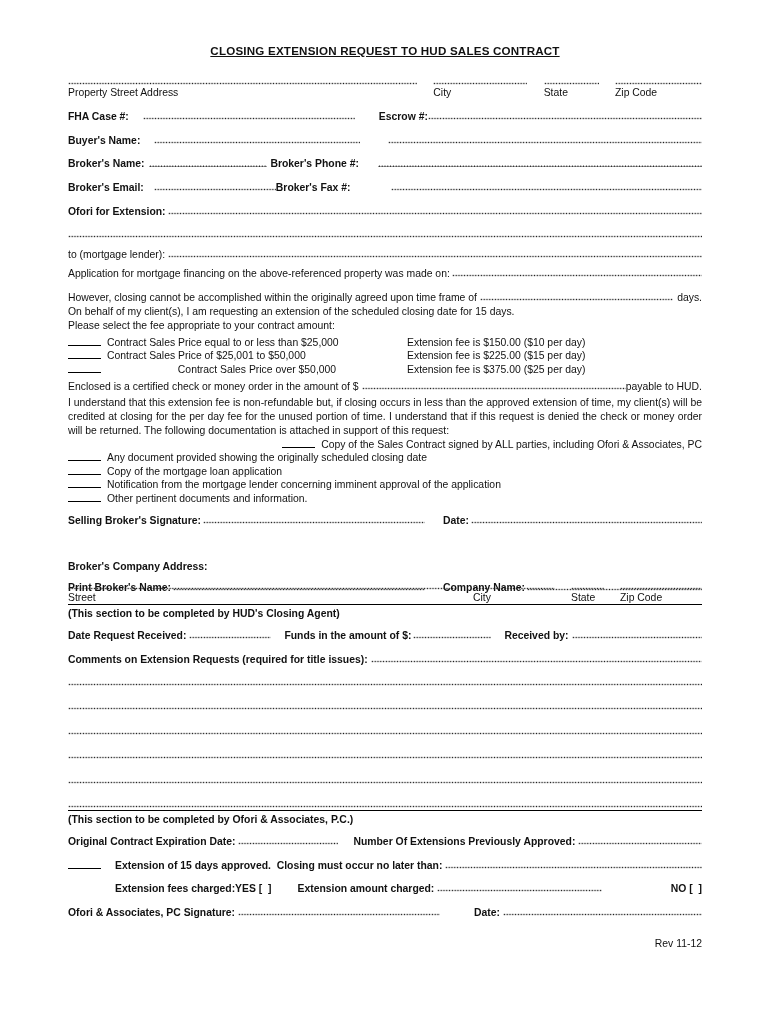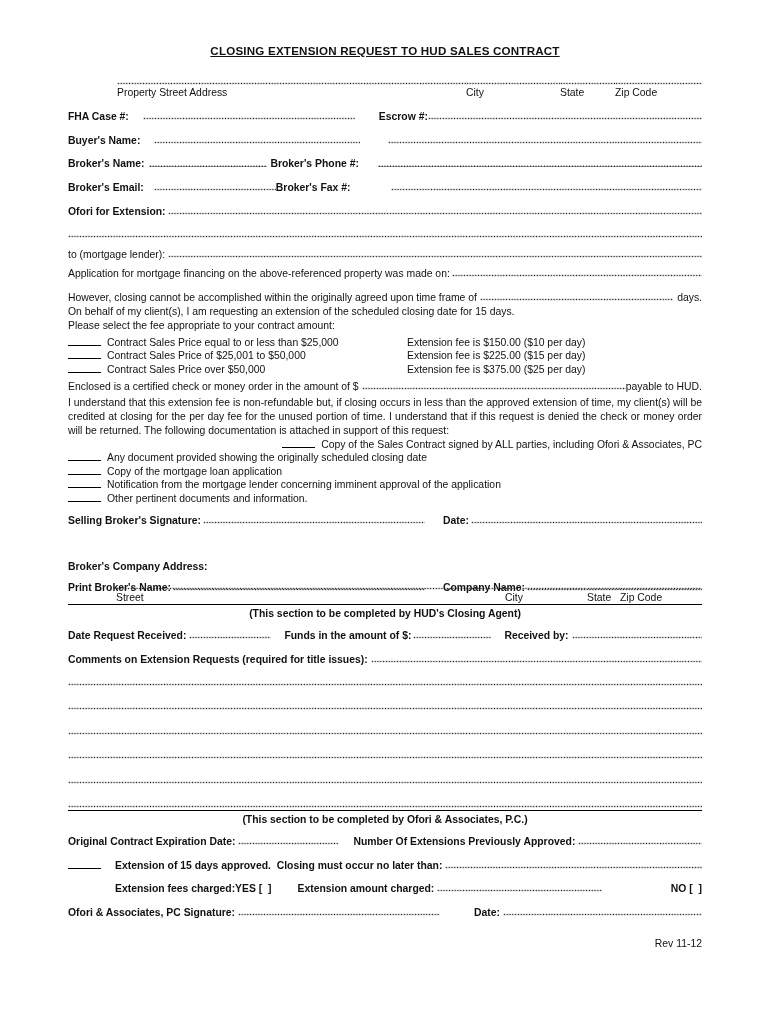--- a/index.html
+++ b/index.html
@@ -22,26 +22,26 @@
   }
   .line{display:flex;align-items:baseline;line-height:14px;height:14px;white-space:nowrap;}
   .pline{line-height:13.8px;text-align:justify;}
   .dots{
     flex:1 1 auto;height:9px;min-width:6px;
     background-image:radial-gradient(circle,#1e1e1e 0.8px,transparent 1.05px);
     background-size:2.8px 2.8px;background-repeat:repeat-x;
     background-position:left bottom;
   }
   .blank{flex:0 0 33px;height:9px;border-bottom:1.2px solid #000;}
-  .addr{display:flex;justify-content:flex-end;}
+  .addr{display:flex;justify-content:space-between;}
   .seg{display:flex;flex-direction:column;}
   .seg .dots{flex:none;width:100%;}
   .seg .lbl{line-height:13px;margin-top:1px;white-space:nowrap;}
   .rule{border-top:1.8px solid #000;height:0;}
-  .center-head{text-align:center;font-weight:bold;line-height:14px;margin:2px 0 0 0;}
+  .center-head{font-weight:bold;line-height:14px;margin:2px 0 0 0;}
   .footer{ text-align:right;line-height:13px;}
 </style>
 </head>
 <body>
 
 <div class="page">
 
   <div class="title">CLOSING EXTENSION REQUEST TO HUD SALES CONTRACT</div>
 
   <div class="addr" style="margin-bottom:11px;">
@@ -127,21 +127,21 @@
     <span style="margin-left:6px;flex:0 0 300px;">Contract Sales Price equal to or less than $25,000</span>
     <span>Extension fee is $150.00 ($10 per day)</span>
   </div>
   <div class="line" style="height:13.5px;">
     <span class="blank"></span>
     <span style="margin-left:6px;flex:0 0 300px;">Contract Sales Price of $25,001 to $50,000</span>
     <span>Extension fee is $225.00 ($15 per day)</span>
   </div>
   <div class="line" style="height:13.5px;">
     <span class="blank"></span>
-    <span style="margin-left:6px;flex:0 0 300px;">Contract Sales Price over $50,000</span>
+    <span style="margin-left:6px;flex:0 0 300px;text-align:center;">Contract Sales Price over $50,000</span>
     <span>Extension fee is $375.00 ($25 per day)</span>
   </div>
 
   <div class="line" style="margin-top:4px;">
     <span>Enclosed is a certified check or money order in the amount of $</span>
     <span class="dots" style="margin-left:3px;"></span>
     <span>payable to HUD.</span>
   </div>
 
   <div class="pline" style="margin-top:2px;">I understand that this extension fee is non-refundable but, if closing occurs in less than the approved extension of time, my client(s) will be credited at closing for the per day fee for the unused portion of time. I understand that if this request is denied the check or money order will be returned. The following documentation is attached in support of this request:</div>

